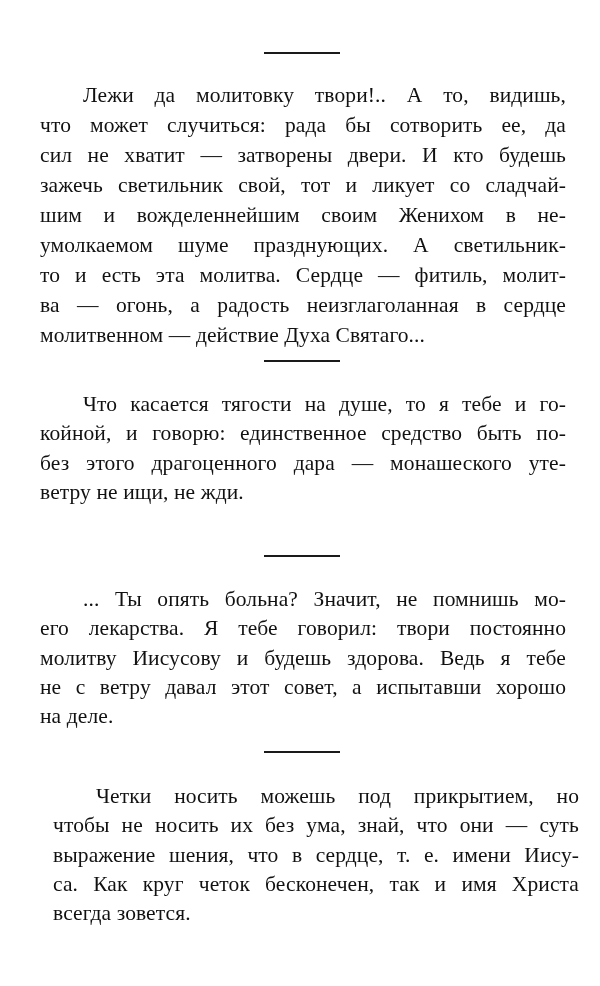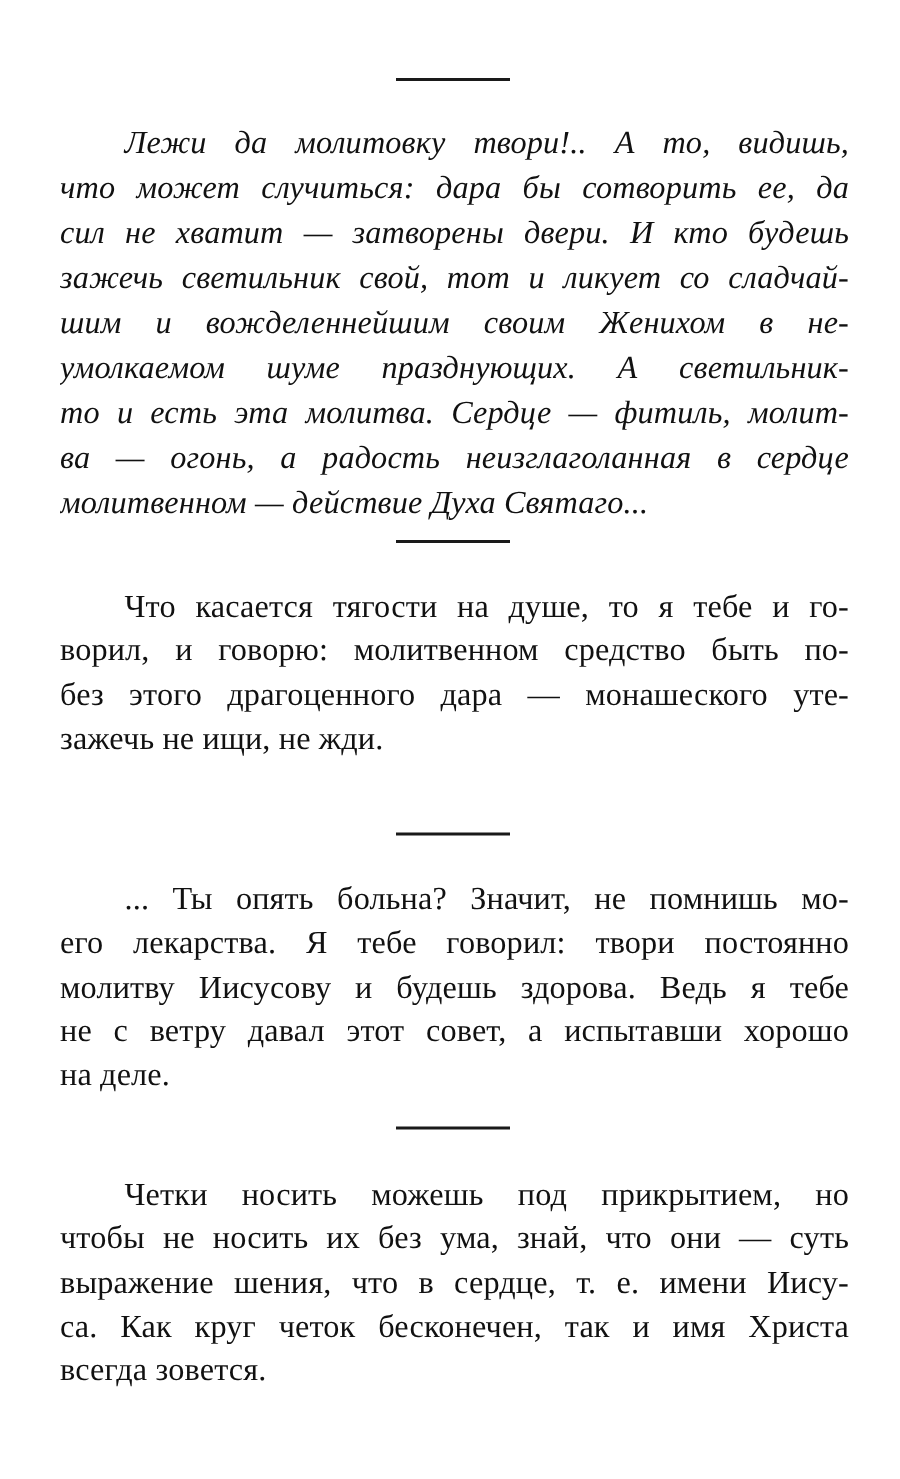--- a/index.html
+++ b/index.html
@@ -54,54 +54,54 @@
     }
     .p1 .line { height: 30px; line-height: 30px; }
   </style>
 </head>
 <body>
 
 <div class="page">
 
   <div class="separator" style="top:52px;"></div>
 
-  <p class="para p1" style="top:80px;font-style:italic;">
+  <p class="para p1" style="top:80px;">
     <span class="line indent">Лежи да молитовку твори!.. А то, видишь,</span>
-    <span class="line">что может случиться: дара бы сотворить ее, да</span>
+    <span class="line">что может случиться: рада бы сотворить ее, да</span>
     <span class="line">сил не хватит — затворены двери. И кто будешь</span>
     <span class="line">зажечь светильник свой, тот и ликует со сладчай-</span>
     <span class="line">шим и вожделеннейшим своим Женихом в не-</span>
     <span class="line">умолкаемом шуме празднующих. А светильник-</span>
     <span class="line">то и есть эта молитва. Сердце — фитиль, молит-</span>
     <span class="line">ва — огонь, а радость неизглаголанная в сердце</span>
     <span class="line last">молитвенном — действие Духа Святаго...</span>
   </p>
 
   <div class="separator" style="top:360px;"></div>
 
   <p class="para" style="top:390px;">
     <span class="line indent">Что касается тягости на душе, то я тебе и го-</span>
-    <span class="line">ворил, и говорю: молитвенном средство быть по-</span>
+    <span class="line">койной, и говорю: единственное средство быть по-</span>
     <span class="line">без этого драгоценного дара — монашеского уте-</span>
-    <span class="line last">зажечь не ищи, не жди.</span>
+    <span class="line last">ветру не ищи, не жди.</span>
   </p>
 
   <div class="separator" style="top:555px;"></div>
 
   <p class="para" style="top:585px;">
     <span class="line indent">... Ты опять больна? Значит, не помнишь мо-</span>
     <span class="line">его лекарства. Я тебе говорил: твори постоянно</span>
     <span class="line">молитву Иисусову и будешь здорова. Ведь я тебе</span>
     <span class="line">не с ветру давал этот совет, а испытавши хорошо</span>
     <span class="line last">на деле.</span>
   </p>
 
   <div class="separator" style="top:751px;"></div>
 
-  <p class="para" style="top:782px;">
+  <p class="para" style="top:782px;margin-left:13px;">
     <span class="line indent">Четки носить можешь под прикрытием, но</span>
     <span class="line">чтобы не носить их без ума, знай, что они — суть</span>
     <span class="line">выражение шения, что в сердце, т. е. имени Иису-</span>
     <span class="line">са. Как круг четок бесконечен, так и имя Христа</span>
     <span class="line last">всегда зовется.</span>
   </p>
 
 </div>
 
 </body></html>

